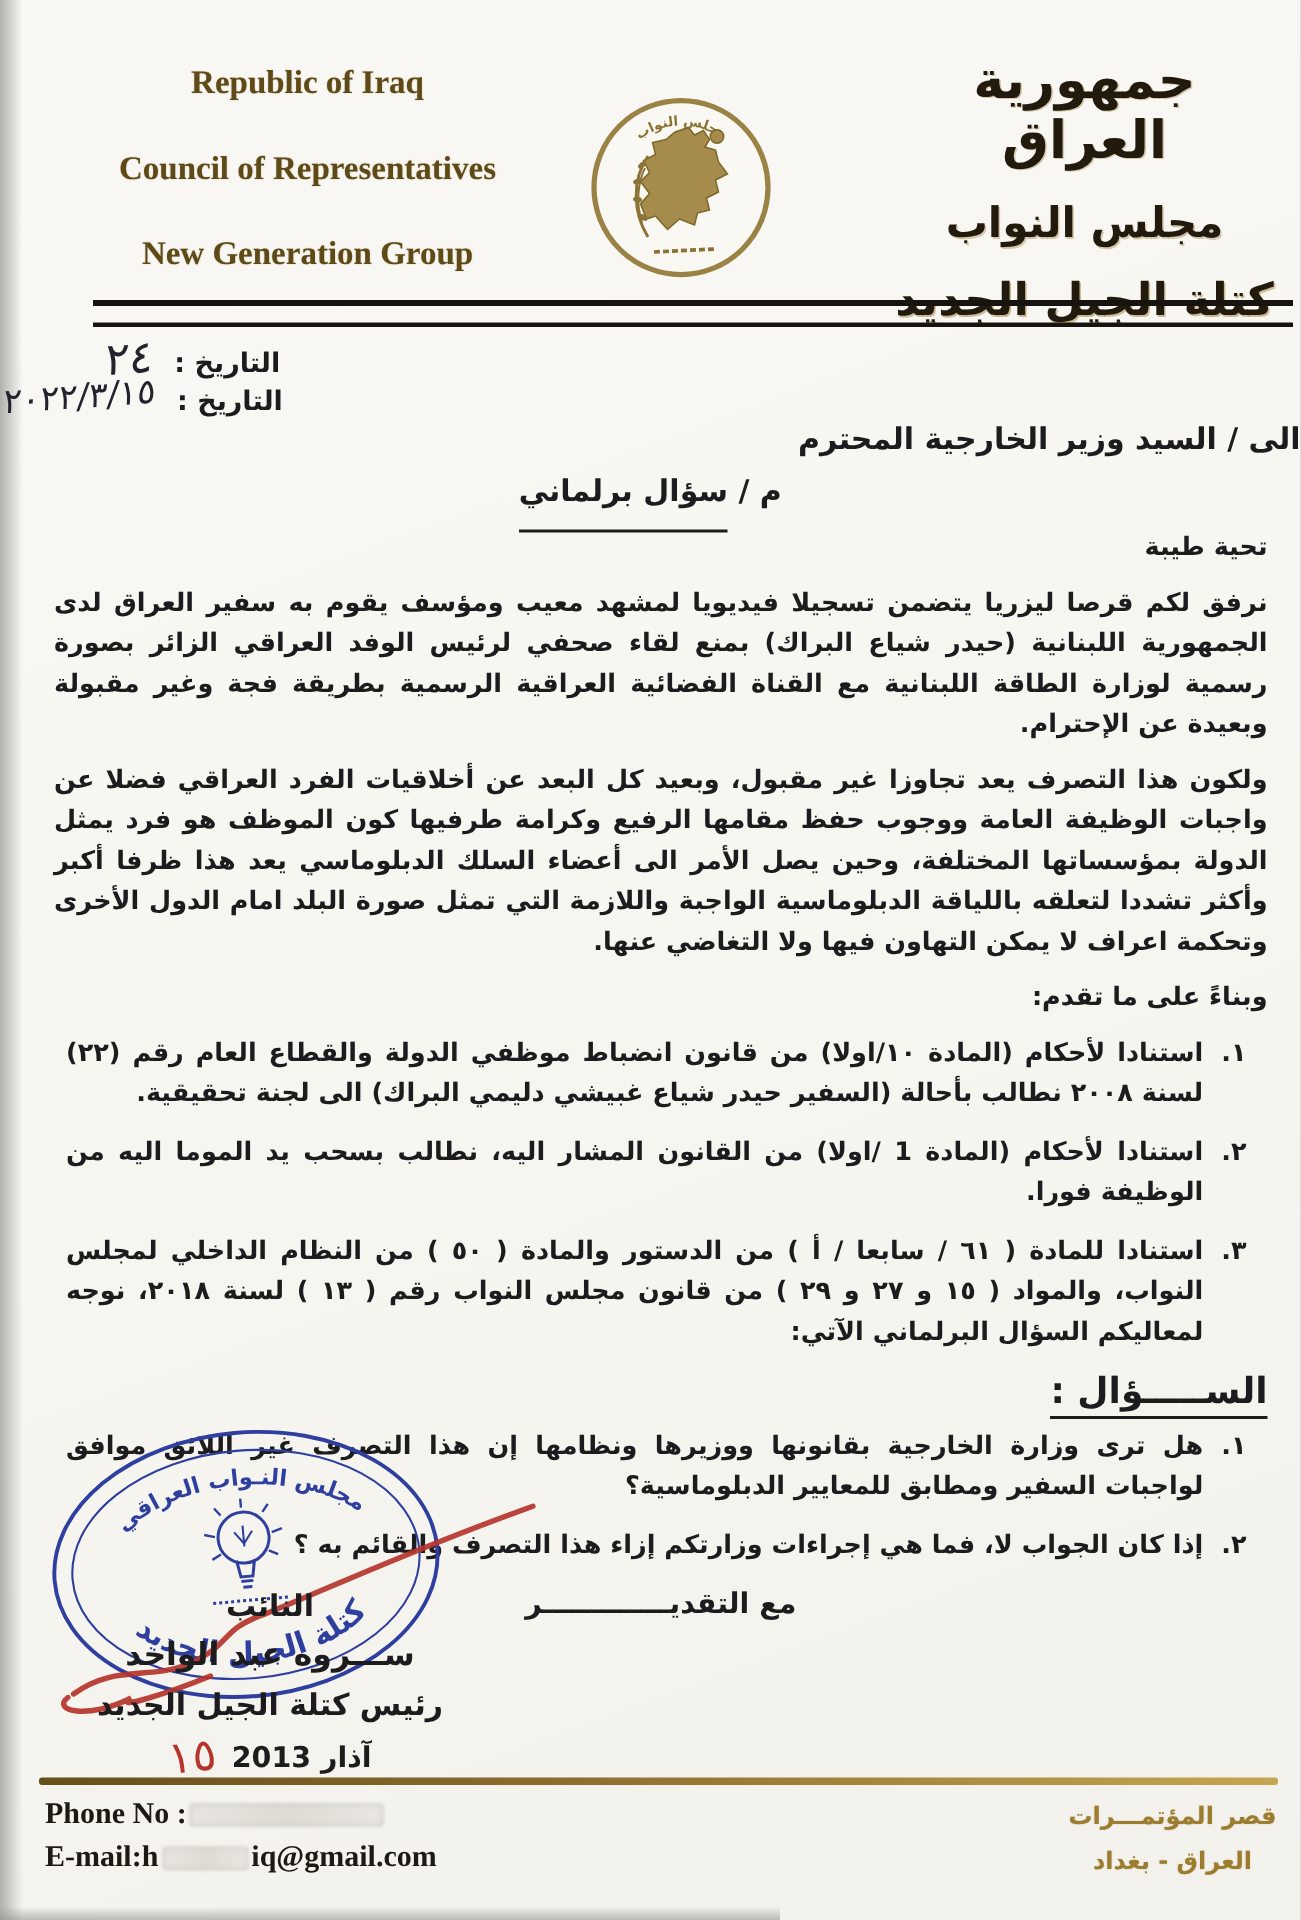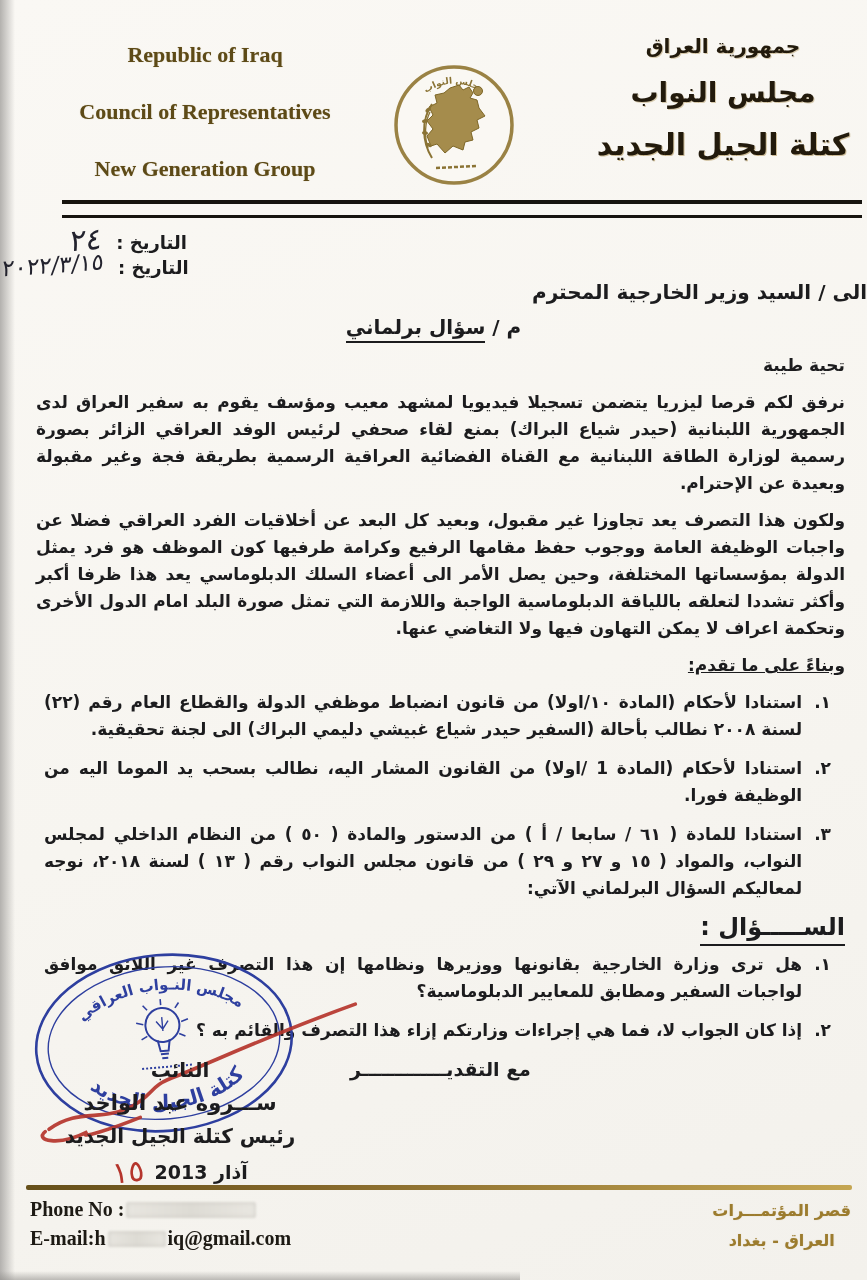--- a/index.html
+++ b/index.html
@@ -15,21 +15,21 @@
   .edge-bottom{position:absolute;left:0;bottom:0;width:60%;height:9px;
     background:linear-gradient(to top,rgba(140,138,135,.55),rgba(140,138,135,0));}
 
   
   .en-header{position:absolute;left:55px;top:42px;width:300px;text-align:center;
     font-family:"Liberation Serif",serif;font-weight:700;font-size:22px;color:#5d4a17;
     text-shadow:0 0 1px rgba(120,95,30,.4);}
   .en-header div{margin-bottom:31px;white-space:nowrap;}
   .ar-header{position:absolute;right:14px;top:34px;width:260px;text-align:center;
     direction:rtl;color:#221a0c;font-weight:700;}
-  .ar-header .l1{font-size:20px;margin-bottom:18px;text-shadow:1px 1px 0 rgba(150,115,40,.35);}
+  .ar-header .l1{font-size:35px;margin-bottom:18px;text-shadow:1px 1px 0 rgba(150,115,40,.35);}
   .ar-header .l2{font-size:28px;margin-bottom:18px;text-shadow:1px 1px 0 rgba(150,115,40,.35);}
   .ar-header .l3{font-size:30px;text-shadow:1px 1px 0 rgba(150,115,40,.45);}
   .seal{position:absolute;left:392px;top:58px;width:124px;height:134px;}
 
   .double-rule{position:absolute;left:62px;top:200px;width:800px;height:11px;
     border-top:4px solid #17140f;border-bottom:3px solid #17140f;}
 
   
   .meta-row{position:absolute;direction:rtl;display:flex;align-items:flex-end;gap:14px;}
   .meta-label{font-weight:700;font-size:18px;white-space:nowrap;}
@@ -38,29 +38,29 @@
   .num-row{top:218px;left:70px;}
   .num-row .hand{font-size:30px;position:relative;top:4px;}
   .date-row{top:252px;left:2px;}
   .date-row .hand{font-size:23px;}
 
   
   .addressee{position:absolute;top:280px;left:0;width:100%;text-align:right;
     direction:rtl;font-weight:700;font-size:20px;}
   .subject{position:absolute;top:315px;left:0;width:100%;text-align:center;
     direction:rtl;font-weight:700;font-size:20px;}
-  .subject .u{border-bottom:2px solid #1c1c1e;padding-bottom:2px;}
+  .subject .u{border-bottom:2px solid #1c1c1e;padding-bottom:14px;}
 
   
   .body{position:absolute;top:352px;left:36px;right:22px;direction:rtl;
     font-size:17px;font-weight:700;line-height:27px;
     text-align:justify;text-align-last:right;}
   .body p{margin:0 0 10px 0;}
   .greeting{margin-bottom:4px;}
-  .basis{margin:14px 0 10px 0;text-decoration:underline;}
+  .basis{margin:14px 0 10px 0;}
   .li{display:flex;direction:rtl;gap:12px;margin:0 14px 12px 8px;}
   .li .n{flex:0 0 auto;}
   .li .t{flex:1 1 auto;text-align:justify;text-align-last:right;}
   .q-head{margin:14px 0 12px 0;font-size:24px;}
   .q-head span{border-bottom:2px solid #1c1c1e;padding-bottom:3px;}
   .closing{margin-top:16px;text-align:center;text-align-last:center;font-size:19px;}
 
   
   .stamp{position:absolute;left:22px;top:938px;width:352px;height:208px;
     transform:rotate(-5deg);}

